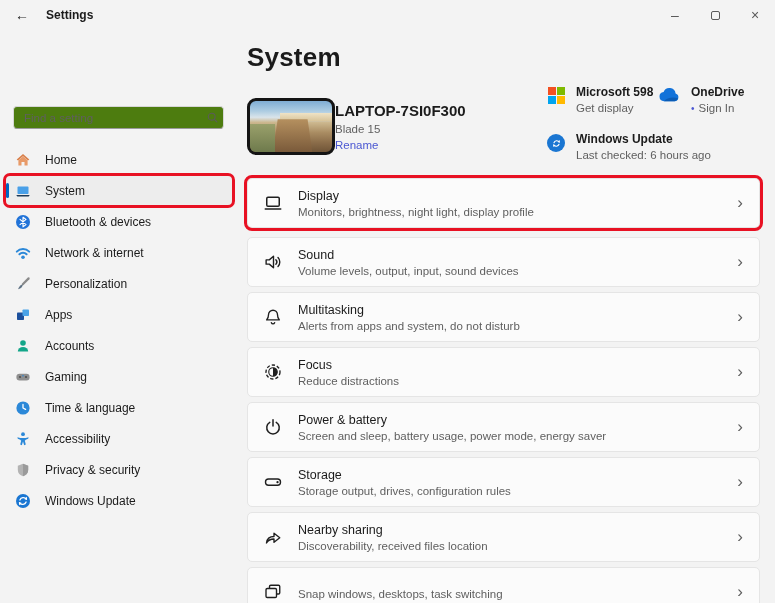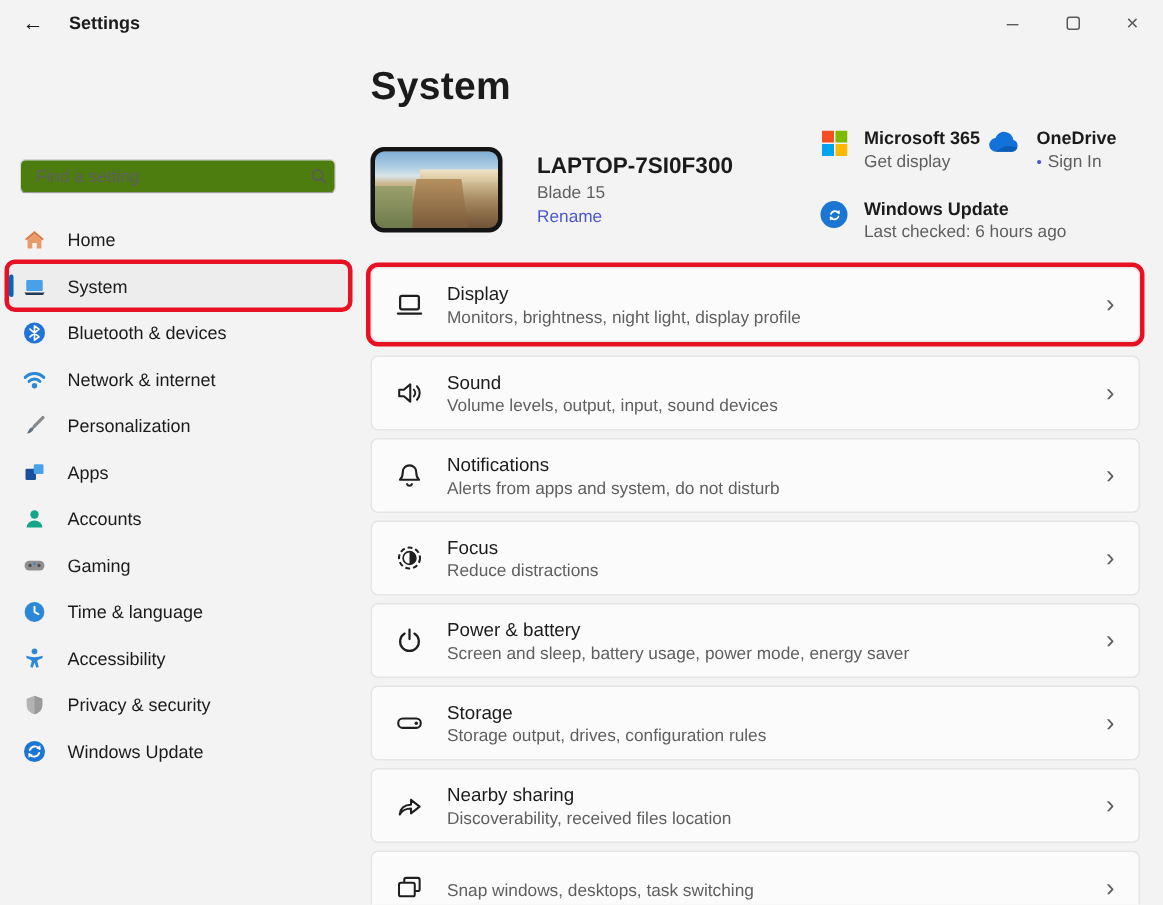--- a/index.html
+++ b/index.html
@@ -32,21 +32,21 @@
   
   .main { position:absolute; left:247px; top:30px; width:528px; height:573px; }
   .page-title { position:absolute; left:0; top:12px; font-size:26px; font-weight:600; letter-spacing:0.2px; }
 
   .device-row { position:absolute; left:0; top:68px; display:flex; }
   .thumb { width:88px; height:57px; border:3px solid #141414; border-radius:9px; overflow:hidden; position:relative;
     background:linear-gradient(180deg,#7fadd4 0%,#aecde2 20%,#d9e4ea 32%,#cdb88f 42%,#a98c62 62%,#8a6c49 82%,#6f5437 100%); }
   .thumb .t-buildings { position:absolute; top:24%; left:36%; right:0; height:15%; background:linear-gradient(180deg,#efe3c6,#d8c49a); }
   .thumb .t-cliff { position:absolute; top:36%; left:28%; width:48%; bottom:0; background:linear-gradient(180deg,#b5905f,#7a5a3a); clip-path:polygon(12% 0,88% 0,100% 100%,0 100%); }
   .thumb .t-valley { position:absolute; top:46%; left:0; width:30%; bottom:0; background:linear-gradient(180deg,#9aa06b,#6e7a4c); }
-  .device-meta { margin-left:23px; padding-top:4px; }
+  .device-meta { margin-left:0; padding-top:4px; }
   .device-name { font-size:15px; font-weight:700; }
   .device-model { font-size:11.5px; color:#5f5f5f; margin-top:4px; }
   .rename-link { font-size:11.5px; color:#4b57d2; margin-top:4px; cursor:pointer; display:inline-block; }
 
   .widget { position:absolute; display:flex; align-items:flex-start; cursor:pointer; }
   .widget .wicon { width:20px; display:flex; justify-content:center; margin-top:2px; }
   .widget .wtext { margin-left:10px; }
   .widget .wtitle { font-size:12px; font-weight:700; white-space:nowrap; }
   .widget .wsub { font-size:11.5px; color:#5f5f5f; margin-top:3px; white-space:nowrap; }
   .widget .wsub .bullet { color:#4b57d2; margin-right:4px; font-size:10px; }
@@ -249,21 +249,21 @@
   <div class="widget ms365">
     <span class="wicon">
       <svg width="17" height="17" viewBox="0 0 17 17">
           <rect x="0" y="0" width="8" height="8" fill="#f25022"></rect>
           <rect x="9" y="0" width="8" height="8" fill="#7fba00"></rect>
           <rect x="0" y="9" width="8" height="8" fill="#00a4ef"></rect>
           <rect x="9" y="9" width="8" height="8" fill="#ffb900"></rect>
         </svg>
     </span>
     <span class="wtext">
-      <div class="wtitle">Microsoft 365</div>
+      <div class="wtitle">Microsoft 598</div>
       <div class="wsub">Get display</div>
     </span>
   </div>
 
   <div class="widget onedrive">
     <span class="wicon" style="width:24px;">
       <svg width="24" height="15" viewBox="0 0 24 15">
           <path d="M7 14.2 a4.6 4.6 0 0 1 -0.4 -9.17 A6.2 6.2 0 0 1 18.6 6.4 a4 4 0 0 1 -0.9 7.8 Z" fill="#1272d9"></path>
           <path d="M7 14.2 h10.7 a4 4 0 0 0 3.3 -3 C16 9.6 10 10.4 7 14.2 Z" fill="#0b5cb5"></path>
         </svg>
@@ -322,21 +322,21 @@
     </div>
 
     <div class="card">
       <span class="cicon">
         <svg width="20" height="20" viewBox="0 0 16 16">
             <path d="M8 2.6 a3.6 3.6 0 0 1 3.6 3.6 c0 2.6 1 3.6 1.5 4.1 H2.9 c0.5 -0.5 1.5 -1.5 1.5 -4.1 A3.6 3.6 0 0 1 8 2.6 Z" fill="none" stroke="#1f1f1f" stroke-width="1.1" stroke-linejoin="round"></path>
             <path d="M6.7 12.6 a1.4 1.4 0 0 0 2.6 0" fill="none" stroke="#1f1f1f" stroke-width="1.1" stroke-linecap="round"></path>
           </svg>
       </span>
       <span class="ctext">
-        <div class="ctitle">Notifications</div>
+        <div class="ctitle">Multitasking</div>
         <div class="csub">Alerts from apps and system, do not disturb</div>
       </span>
       <span class="chev">›</span>
     </div>
 
     <div class="card">
       <span class="cicon">
         <svg width="20" height="20" viewBox="0 0 16 16">
             <circle cx="8" cy="8" r="5.6" fill="none" stroke="#1f1f1f" stroke-width="1.1" stroke-dasharray="2.6 1.6"></circle>
             <path d="M8 4.6 a3.4 3.4 0 0 1 0 6.8 Z" fill="#1f1f1f"></path>

